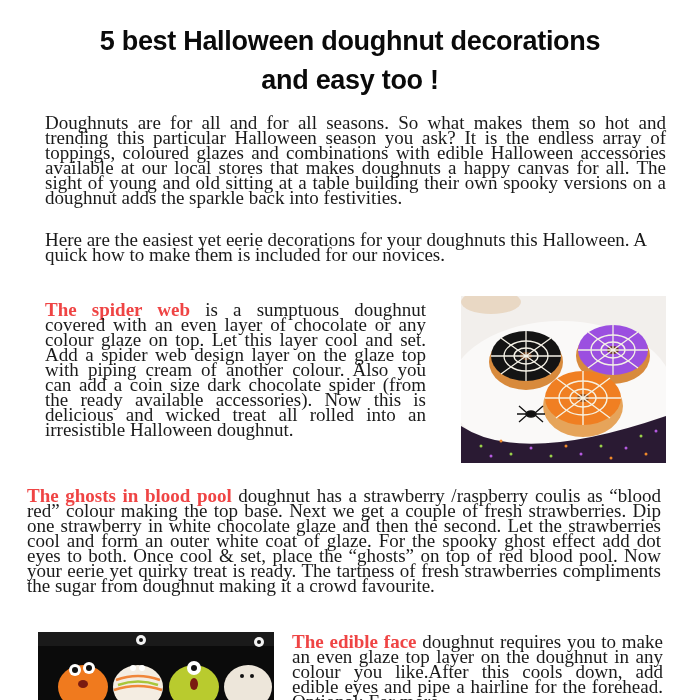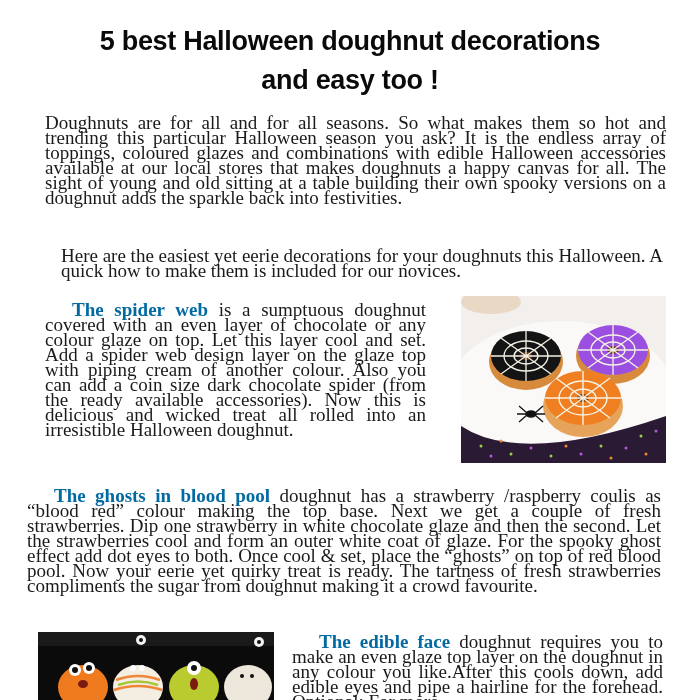--- a/index.html
+++ b/index.html
@@ -1,38 +1,38 @@
 <!DOCTYPE html>
 <html><head>
 <meta charset="utf-8">
 <style>
   html, body { margin:0; padding:0; background:#ffffff; }
   body { width:700px; height:700px; overflow:hidden; position:relative; font-family:"DejaVu Sans", sans-serif; color:#111; }
   .title { position:absolute; left:0; top:22px; width:700px; text-align:center; font-family:"Liberation Sans", sans-serif; font-weight:bold; font-size:27px; line-height:39px; color:#0a0a0a; letter-spacing:-0.3px; }
   .para { position:absolute; font-family:Liberation Serif, serif; font-size:19px; line-height:15px; text-align:justify; color:#1a1a1a; }
-  .para b { font-weight:bold; color:#0369a1;margin-left:27px; }
+  .para b { font-weight:bold; color:#ef4444; }
   .p1 { left:45px; top:115px; width:621px; }
   .p2 { left:45px; top:232px; width:621px; text-align:left; }
   .p3 { left:45px; top:302px; width:381px; }
   .p4 { left:27px; top:488px; width:634px; }
   .img { position:absolute; overflow:hidden; }
   .img-spider { left:461px; top:296px; width:205px; height:167px; background:#f3f1ef; }
   .img-monster { left:38px; top:632px; width:236px; height:68px; background:#0d0d0d; }
   .lastline-clip { position:absolute; left:292px; top:634px; width:371px; height:66px; overflow:hidden; }
 </style>
 </head>
 <body>
 
 <div class="title">
   <div>5 best Halloween doughnut decorations</div>
   <div>and easy too !</div>
 </div>
 
 <p class="para p1" style="margin:0">Doughnuts are for all and for all seasons. So what makes them so hot and trending this particular Halloween season you ask? It is the endless array of toppings, coloured glazes and combinations with edible Halloween accessories available at our local stores that makes doughnuts a happy canvas for all. The sight of young and old sitting at a table building their own spooky versions on a doughnut adds the sparkle back into festivities.</p>
-<p class="para p2" style="margin:16px">Here are the easiest yet eerie decorations for your doughnuts this Halloween. A quick how to make them is included for our novices.</p>
+<p class="para p2" style="margin:0">Here are the easiest yet eerie decorations for your doughnuts this Halloween. A quick how to make them is included for our novices.</p>
 
 <p class="para p3" style="margin:0"><b>The spider web</b><span> is a sumptuous doughnut covered with an even layer of chocolate or any colour glaze on top. Let this layer cool and set. Add a spider web design layer on the glaze top with piping cream of another colour. Also you can add a coin size dark chocolate spider (from the ready available accessories). Now this is delicious and wicked treat all rolled into an irresistible Halloween doughnut.</span></p>
 
 <div class="img img-spider" title="Spider web glazed doughnuts in black, purple and orange on a white plate with plastic spiders">
   <svg width="205" height="167" viewBox="0 0 205 167">
     <rect x="0" y="0" width="205" height="167" fill="#f2efec"></rect>
     <ellipse cx="100" cy="95" rx="112" ry="70" fill="#faf9f8"></ellipse>
     <ellipse cx="30" cy="6" rx="30" ry="12" fill="#e9d8c4"></ellipse>
     <path d="M0,130 Q60,170 205,120 L205,167 L0,167 Z" fill="#2a1a33"></path>
     <g fill="#9ad04a">

